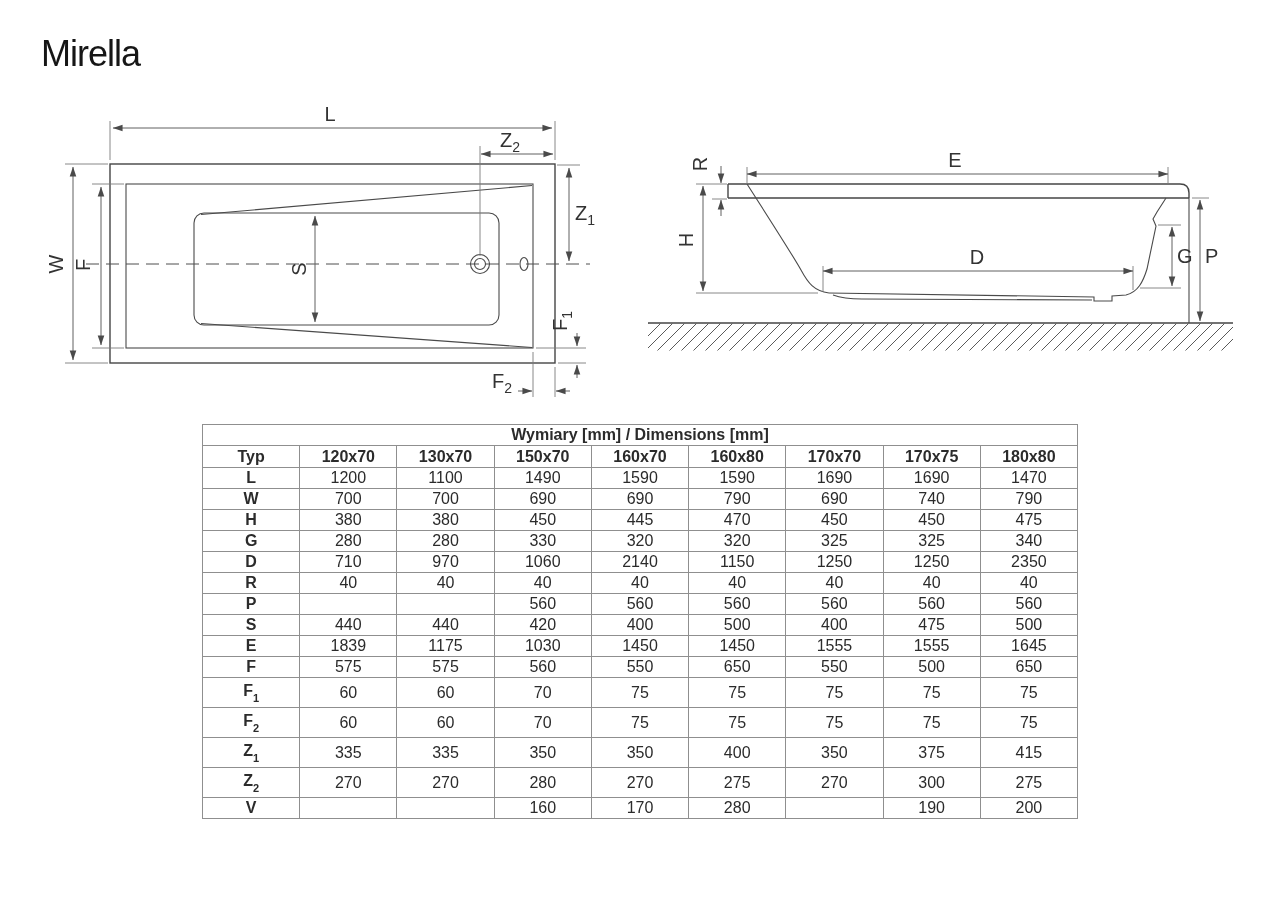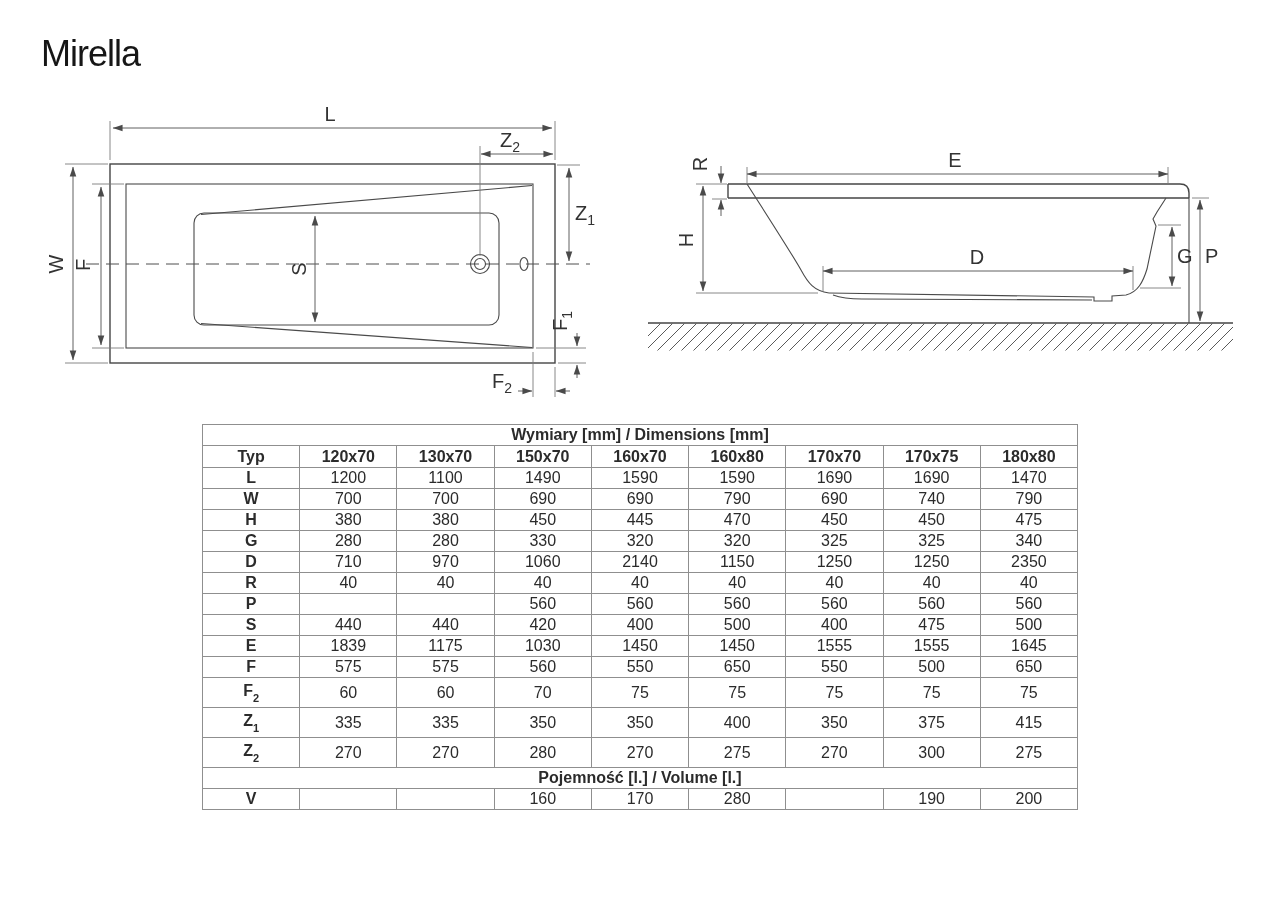--- a/index.html
+++ b/index.html
@@ -260,20 +260,31 @@
         <td class="value-cell">575</td>
         <td class="value-cell">575</td>
         <td class="value-cell">560</td>
         <td class="value-cell">550</td>
         <td class="value-cell">650</td>
         <td class="value-cell">550</td>
         <td class="value-cell">500</td>
         <td class="value-cell">650</td>
       </tr>
       <tr class="data tall">
+        <td class="label-cell"><span>F</span><sub>1</sub></td>
+        <td class="value-cell">60</td>
+        <td class="value-cell">60</td>
+        <td class="value-cell">70</td>
+        <td class="value-cell">75</td>
+        <td class="value-cell">75</td>
+        <td class="value-cell">75</td>
+        <td class="value-cell">75</td>
+        <td class="value-cell">75</td>
+      </tr>
+      <tr class="data tall">
         <td class="label-cell"><span>F</span><sub>2</sub></td>
         <td class="value-cell">60</td>
         <td class="value-cell">60</td>
         <td class="value-cell">70</td>
         <td class="value-cell">75</td>
         <td class="value-cell">75</td>
         <td class="value-cell">75</td>
         <td class="value-cell">75</td>
         <td class="value-cell">75</td>
       </tr>
@@ -292,23 +303,20 @@
         <td class="label-cell"><span>Z</span><sub>2</sub></td>
         <td class="value-cell">270</td>
         <td class="value-cell">270</td>
         <td class="value-cell">280</td>
         <td class="value-cell">270</td>
         <td class="value-cell">275</td>
         <td class="value-cell">270</td>
         <td class="value-cell">300</td>
         <td class="value-cell">275</td>
       </tr>
-      <tr class="span">
-        <td colspan="9">Pojemność [l.] / Volume [l.]</td>
-      </tr>
       <tr class="data">
         <td class="label-cell"><span>V</span></td>
         <td class="value-cell"></td>
         <td class="value-cell"></td>
         <td class="value-cell">160</td>
         <td class="value-cell">170</td>
         <td class="value-cell">280</td>
         <td class="value-cell"></td>
         <td class="value-cell">190</td>
         <td class="value-cell">200</td>

